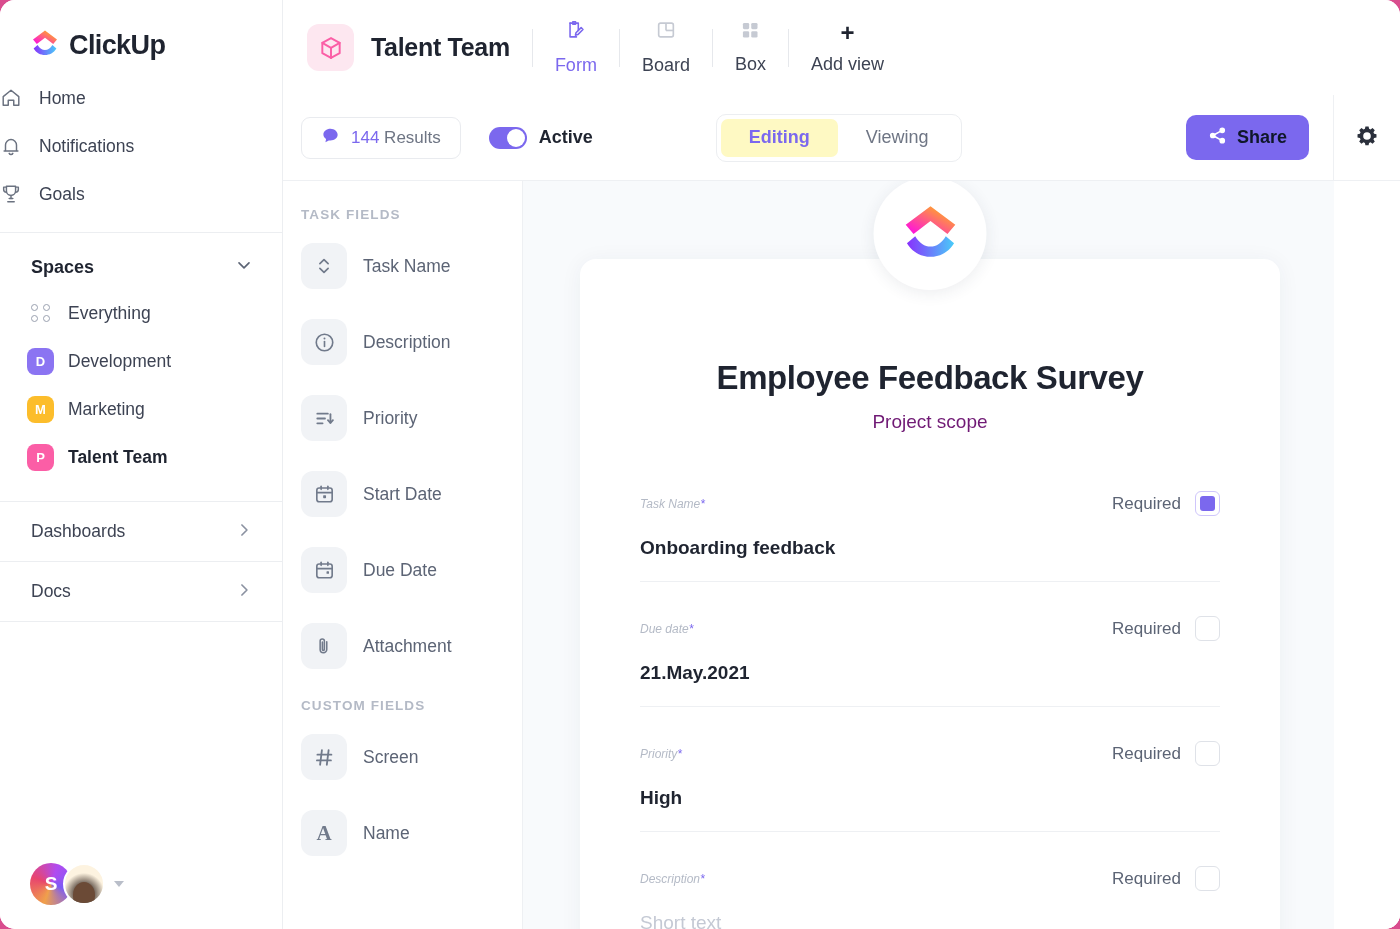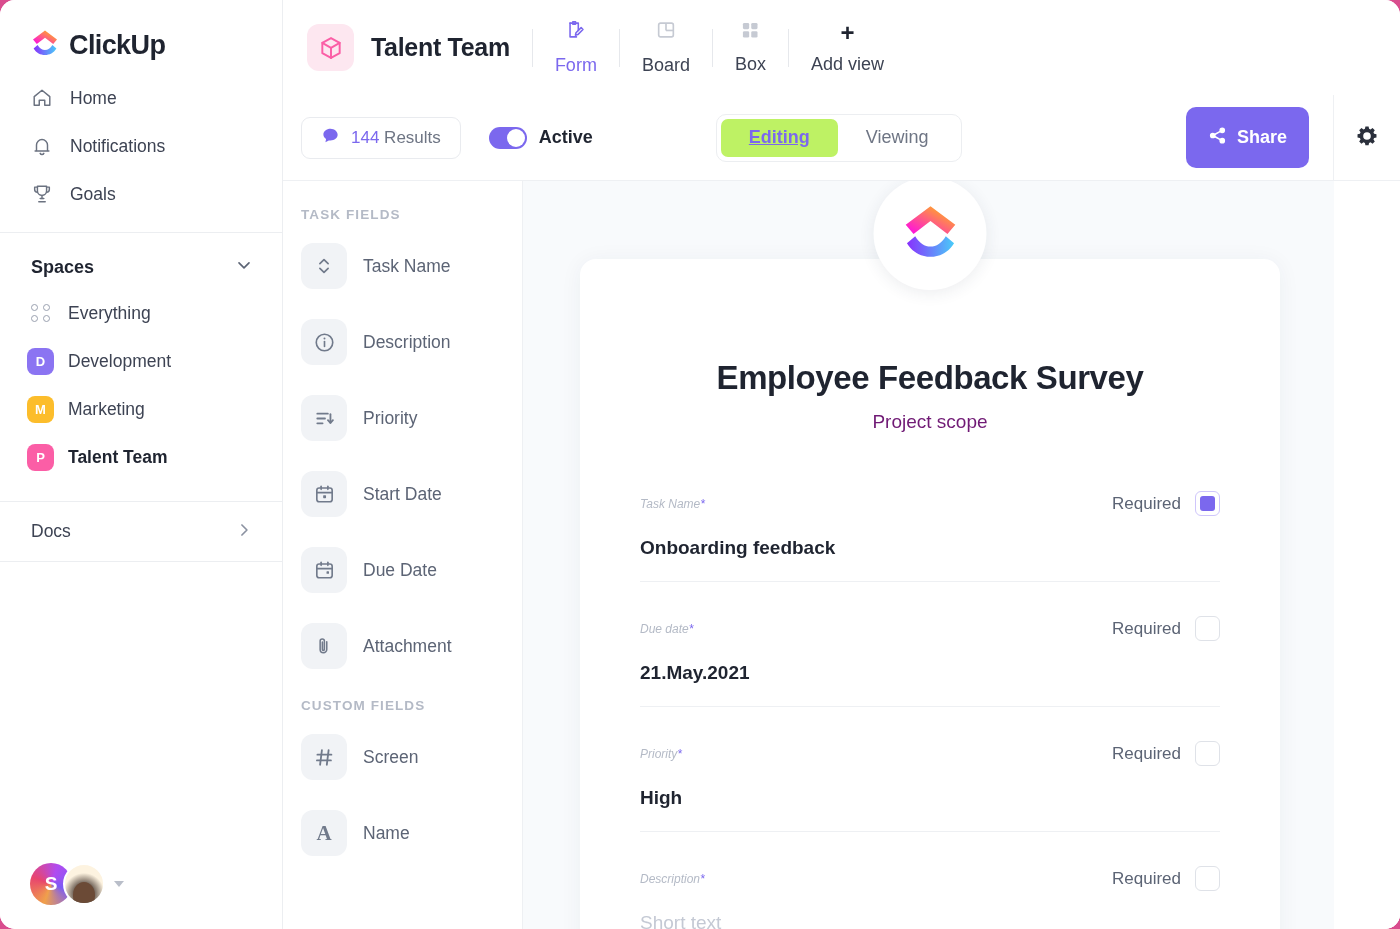--- a/index.html
+++ b/index.html
@@ -28,21 +28,21 @@
     border-right: 1px solid #eceef1;
     position: relative;
     flex: 0 0 283px;
   }
   .brand { display: flex; align-items: center; gap: 9px; padding: 28px 0 0 30px; }
   .brand-name { font-size: 27px; font-weight: 700; color: #1f2430; letter-spacing: -0.6px; }
 
   .nav-list { padding: 12px 0 0 0; }
   .nav-item {
     display: flex; align-items: center; gap: 17px;
-    height: 48px; padding-left: 31px; cursor: pointer;
+    height: 48px; cursor: pointer;
   }
   .nav-item .nav-label { font-size: 17.5px; color: #3d4353; }
   .nav-icon { width: 22px; height: 22px; display: flex; align-items: center; justify-content: center; }
 
   .divider-h { height: 1px; background: #eceef1; margin: 14px 0 0 0; }
 
   .section-head {
     display: flex; align-items: center; justify-content: space-between;
     padding: 22px 28px 10px 31px; cursor: pointer;
   }
@@ -135,26 +135,26 @@
   }
   .toggle-label { font-size: 18px; font-weight: 700; color: #1f2430; }
   .seg {
     margin-left: 123px; display: flex; align-items: center;
     border: 1px solid #eceef1; border-radius: 10px; padding: 4px; background: #fff;
   }
   .seg-btn {
     height: 38px; padding: 0 28px; border-radius: 7px; cursor: pointer;
     display: flex; align-items: center; font-size: 18px; color: #6e7584;
   }
-  .seg-btn.active { background: #bef264; color: #7b68ee; font-weight: 700; text-decoration: underline; }
+  .seg-btn.active { background: #fef9c3; color: #7b68ee; font-weight: 700; }
   .tb-right { margin-left: auto; display: flex; align-items: center; height: 100%; }
   .share-btn {
     display: flex; align-items: center; gap: 10px;
-    background: #7b68ee; color: #ffffff; border: none; border-radius: 10px;
-    height: 61px; padding: 0 22px; font-size: 18px; font-weight: 700; cursor: pointer;
+    background: #7b68ee; color: #0f172a; border: none; border-radius: 10px;
+    height: 45px; padding: 0 22px; font-size: 18px; font-weight: 700; cursor: pointer;
     font-family: "Liberation Sans", sans-serif;
   }
   .tb-sep { width: 1px; height: 86px; background: #eef0f3; margin: 0 0 0 24px; }
   .gear-btn { width: 66px; display: flex; align-items: center; justify-content: center; cursor: pointer; }
 
   
   #body-row { flex: 1; display: flex; min-height: 0; }
 
   #fields-panel {
     width: 240px; flex: 0 0 240px; background: #fff;
@@ -303,20 +303,28 @@
       </div>
       <div class="space-item">
         <span class="space-badge" style="background:#fb5ea6">P</span>
         <span class="space-label active">Talent Team</span>
       </div>
     </div>
 
     <div style="height:20px"></div>
 
     <div class="row-link">
+      <span class="t">Dashboards</span>
+      <span>
+        <svg width="20" height="20" viewBox="0 0 24 24" fill="none" stroke="#8b92a1" stroke-width="2" stroke-linecap="round" stroke-linejoin="round">
+            <path d="M9.5 6 L15.5 12 L9.5 18"></path>
+          </svg>
+      </span>
+    </div>
+    <div class="row-link">
       <span class="t">Docs</span>
       <span>
         <svg width="20" height="20" viewBox="0 0 24 24" fill="none" stroke="#8b92a1" stroke-width="2" stroke-linecap="round" stroke-linejoin="round">
             <path d="M9.5 6 L15.5 12 L9.5 18"></path>
           </svg>
       </span>
     </div>
     <div style="border-top:1px solid #eceef1"></div>
 
     <div class="avatars">

